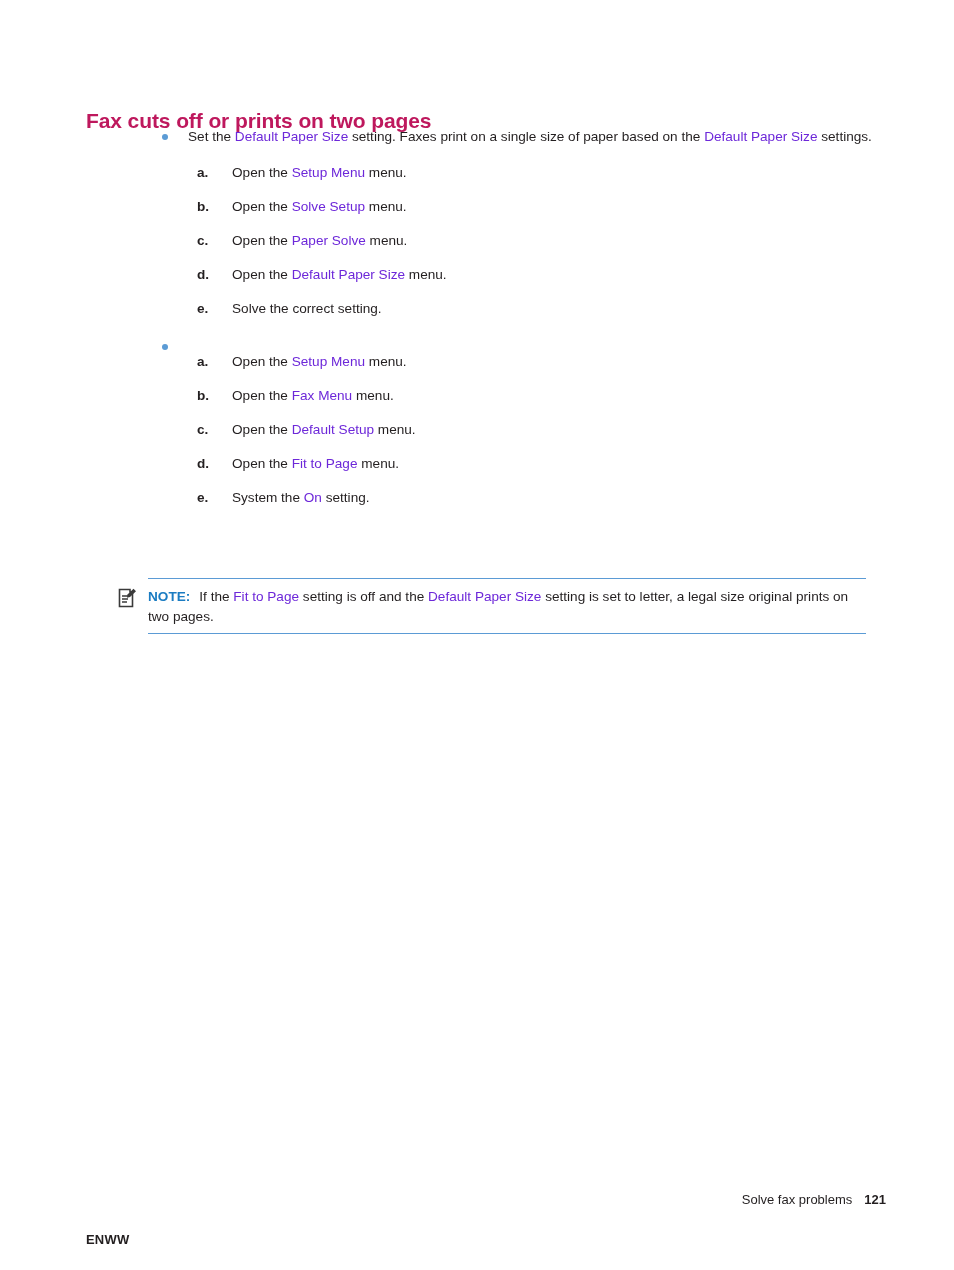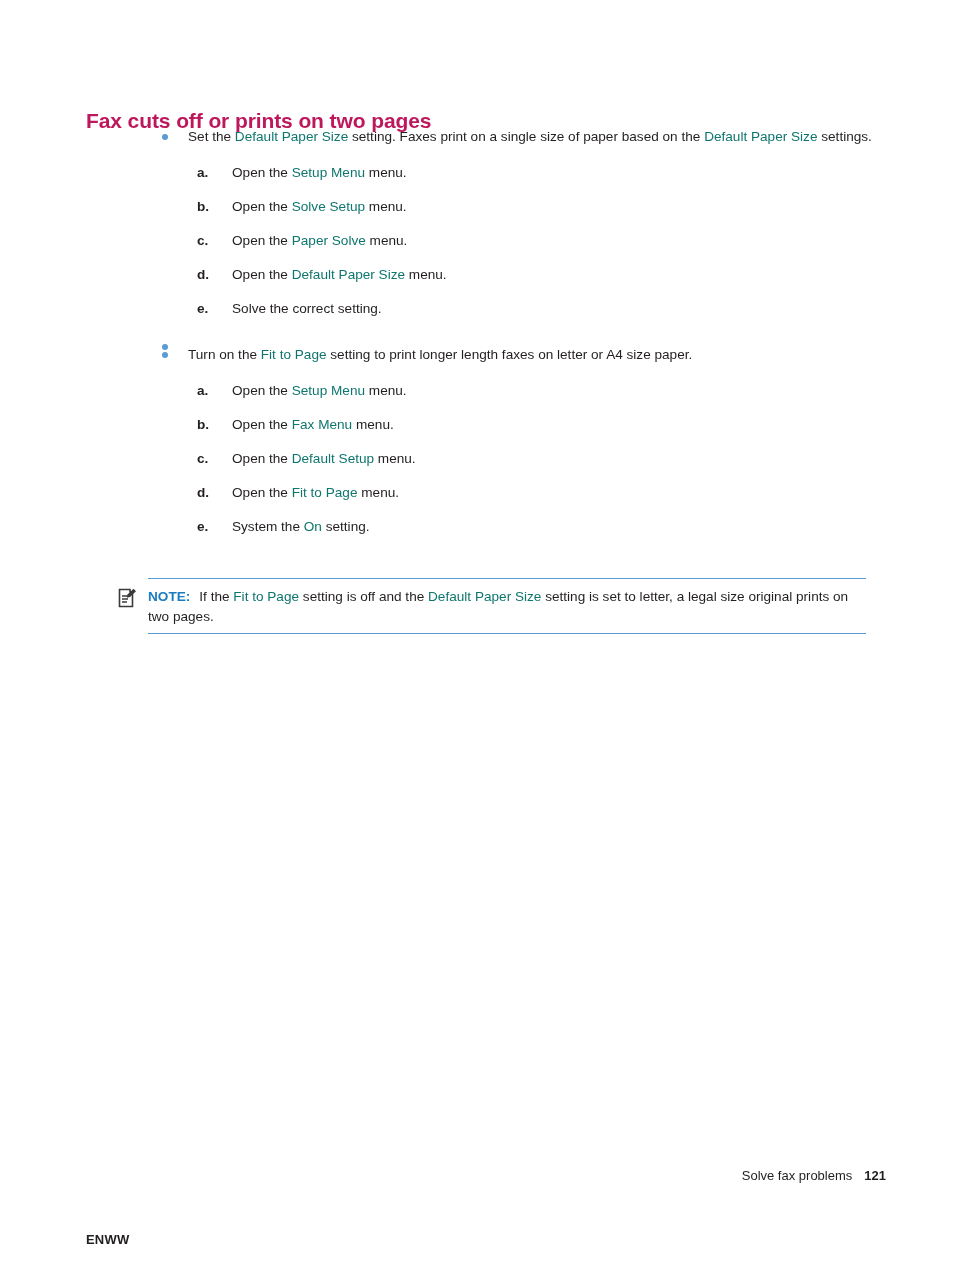--- a/index.html
+++ b/index.html
@@ -93,21 +93,21 @@
     font-size: 13.6px;
     color: #231f20;
   }
 
   .gap-after-sublist {
     height: 17px;
   }
 
   
   .ref {
-    color: #0f766e;
+    color: #6d28d9;
     text-align: right;
   }
 
   
   .note-box {
     position: absolute;
     left: 148px;
     top: 578px;
     width: 718px;
     border-top: 1px solid #5b9bd5;
@@ -138,21 +138,21 @@
     left: 86px;
     top: 1232px;
     font-size: 13px;
     font-weight: bold;
     color: #231f20;
     letter-spacing: 0.2px;
   }
   .footer-right {
     position: absolute;
     right: 68px;
-    top: 1168px;
+    top: 1192px;
     font-size: 13px;
     color: #231f20;
     white-space: nowrap;
   }
   .footer-page {
     font-weight: bold;
     margin-left: 12px;
   }
 </style>
 </head>
@@ -171,24 +171,20 @@
         <div class="sub-list">
           <div class="sub-item"><span class="sub-marker">a.</span><span><span>Open the </span><span class="ref">Setup Menu</span><span> menu.</span></span></div>
           <div class="sub-item"><span class="sub-marker">b.</span><span><span>Open the </span><span class="ref">Solve Setup</span><span> menu.</span></span></div>
           <div class="sub-item"><span class="sub-marker">c.</span><span><span>Open the </span><span class="ref">Paper Solve</span><span> menu.</span></span></div>
           <div class="sub-item"><span class="sub-marker">d.</span><span><span>Open the </span><span class="ref">Default Paper Size</span><span> menu.</span></span></div>
           <div class="sub-item"><span class="sub-marker">e.</span><span><span>Solve the correct setting.</span></span></div>
         </div>
         <div class="gap-after-sublist"></div>
         <div class="bullet-item">
           <span class="bullet-dot"></span>
-        </div>
-        <div class="bullet-item">
-          <span class="bullet-dot"></span>
-          <span class="bullet-text"><span>Turn on the </span><span class="ref">Fit to Page</span><span> setting to print longer length faxes on letter or A4 size paper.</span></span>
         </div>
         <div class="sub-list">
           <div class="sub-item"><span class="sub-marker">a.</span><span><span>Open the </span><span class="ref">Setup Menu</span><span> menu.</span></span></div>
           <div class="sub-item"><span class="sub-marker">b.</span><span><span>Open the </span><span class="ref">Fax Menu</span><span> menu.</span></span></div>
           <div class="sub-item"><span class="sub-marker">c.</span><span><span>Open the </span><span class="ref">Default Setup</span><span> menu.</span></span></div>
           <div class="sub-item"><span class="sub-marker">d.</span><span><span>Open the </span><span class="ref">Fit to Page</span><span> menu.</span></span></div>
           <div class="sub-item"><span class="sub-marker">e.</span><span><span>System the </span><span class="ref">On</span><span> setting.</span></span></div>
         </div>
         <div class="gap-after-sublist"></div>
       </div>

